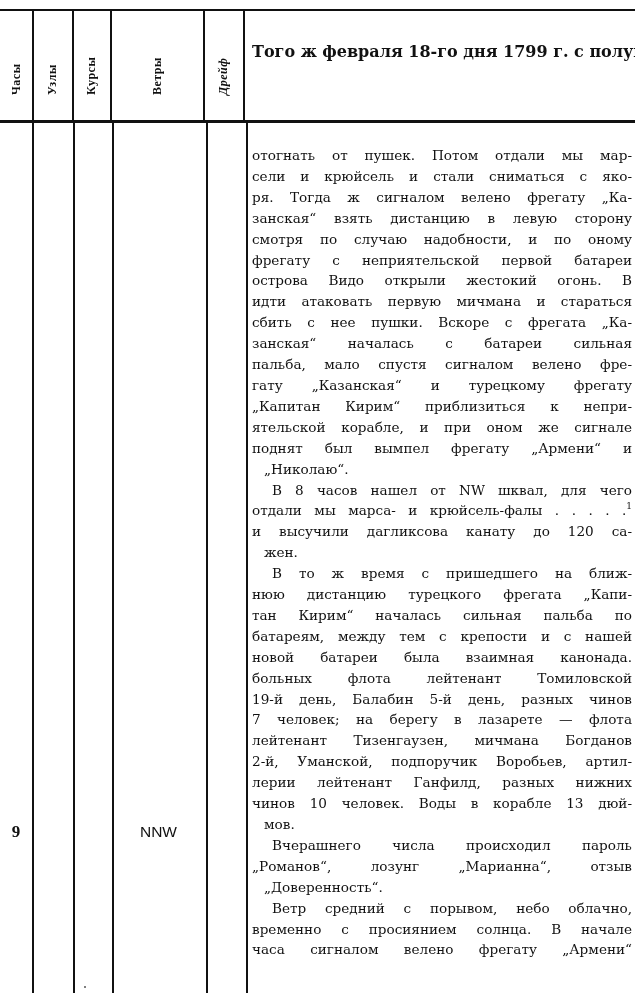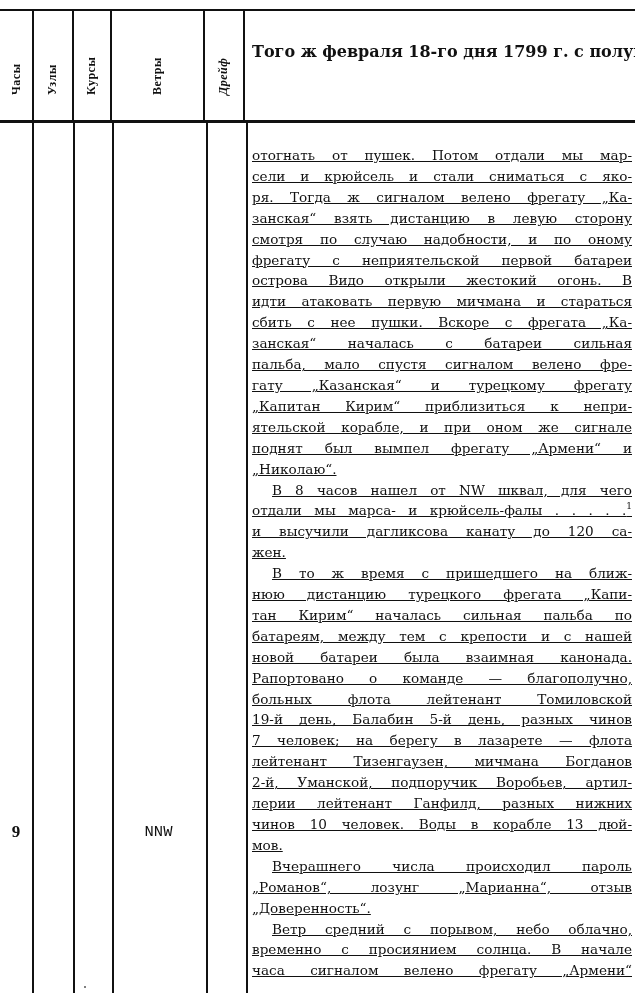--- a/index.html
+++ b/index.html
@@ -28,30 +28,30 @@
       font-family: "DejaVu Serif", serif; font-size: 16px; font-weight: bold;
       white-space: nowrap;
     }
 
     .hour {
       position: absolute; left: 0; width: 32px; top: 822px; text-align: center;
       font-family: "Liberation Serif", serif; font-size: 17px; font-weight: bold;
     }
     .wind {
       position: absolute; left: 112px; width: 93px; top: 823px; text-align: center;
-      font-family: Liberation Mono, monospace; font-size: 15.5px;
+      font-family: Liberation Sans, sans-serif; font-size: 15.5px;
     }
 
     .body-text {
       position: absolute; left: 252px; top: 145px; width: 380px;
       font-family: "DejaVu Serif", serif; font-size: 13.6px; line-height: 20.9px;
       text-align: justify; text-align-last: justify;
     }
-    .body-text .ln { display: block; white-space: nowrap; text-align-last: justify; text-decoration: underline; }
-    .body-text .ln.last { text-align-last: left; }
+    .body-text .ln { display: block; white-space: nowrap; text-align-last: justify; }
+    .body-text .ln.last { text-align-last: left; margin-left: 12px; }
     .body-text .ln.indent { padding-left: 20px; }
     sup { font-size: 9px; line-height: 0; }
     .dot { position: absolute; left: 84px; top: 986px; width: 2px; height: 2px; background: #555; border-radius: 50%; }
   </style>
 </head>
 <body>
 
 <div class="page">
   <div class="hline top"></div>
   <div class="hline mid"></div>
@@ -107,21 +107,20 @@
       <span class="ln last">„Николаю“.</span>
       <span class="ln indent">В 8 часов нашел от NW шквал, для чего</span>
       <span class="ln">отдали мы марса- и крюйсель-фалы . . . . .<sup>1</sup></span>
       <span class="ln">и высучили дагликсова канату до 120 са-</span>
       <span class="ln last">жен.</span>
       <span class="ln indent">В то ж время с пришедшего на ближ-</span>
       <span class="ln">нюю дистанцию турецкого фрегата „Капи-</span>
       <span class="ln">тан Кирим“ началась сильная пальба по</span>
       <span class="ln">батареям, между тем с крепости и с нашей</span>
       <span class="ln">новой батареи была взаимная канонада.</span>
-      <span class="ln">Рапортовано о команде — благополучно,</span>
       <span class="ln">больных флота лейтенант Томиловской</span>
       <span class="ln">19-й день, Балабин 5-й день, разных чинов</span>
       <span class="ln">7 человек; на берегу в лазарете — флота</span>
       <span class="ln">лейтенант Тизенгаузен, мичмана Богданов</span>
       <span class="ln">2-й, Уманской, подпоручик Воробьев, артил-</span>
       <span class="ln">лерии лейтенант Ганфилд, разных нижних</span>
       <span class="ln">чинов 10 человек. Воды в корабле 13 дюй-</span>
       <span class="ln last">мов.</span>
       <span class="ln indent">Вчерашнего числа происходил пароль</span>
       <span class="ln">„Романов“, лозунг „Марианна“, отзыв</span>

